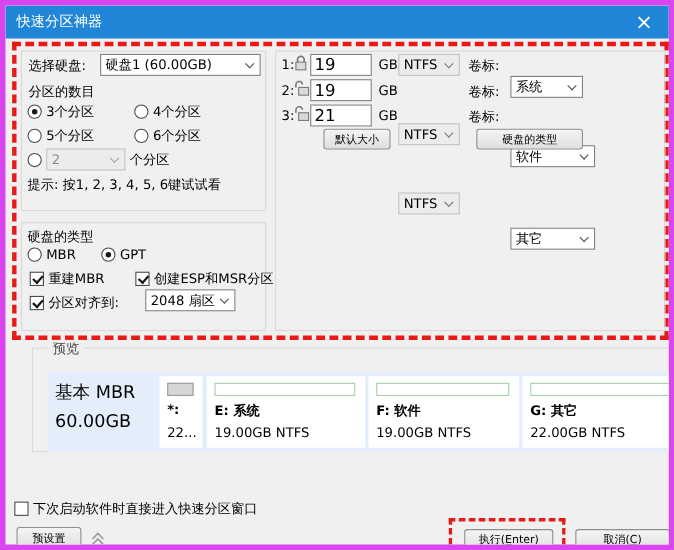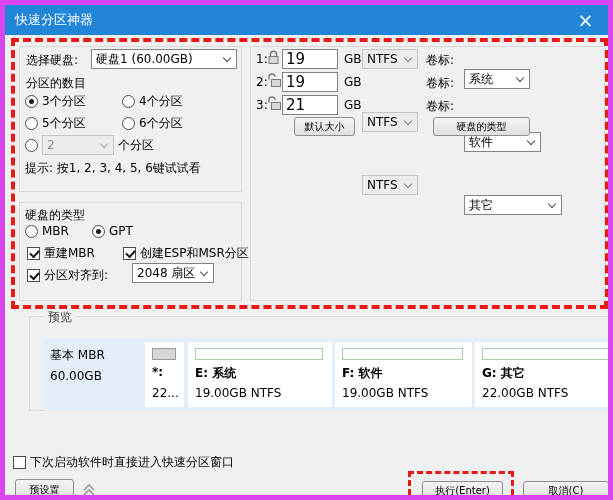--- a/index.html
+++ b/index.html
@@ -60,21 +60,21 @@
 
   
   .size-input { position:absolute; width:56px; height:20px; border:1px solid #828282; font-size:15px;
                 padding:1px 3px; font-family:inherit; background:#fff; }
   .locksvg { display:inline-block; }
 
   
   .pvrow { position:absolute; left:14px; top:21px; width:578px; height:73px; background:#e4eefa; }
   .diskinfo { position:absolute; left:6px; top:4px; width:95px; }
   .diskinfo .l1 { display:flex; align-items:center; gap:5px; font-weight:bold; }
-  .diskinfo .l2, .diskinfo .l3 { margin-top:5px; font-size:12px; }
+  .diskinfo .l2, .diskinfo .l3 { margin-top:5px; font-size:16px; }
   .card { position:absolute; top:4px; height:65px; background:#fff; }
   .chip { position:absolute; left:7px; top:6px; height:12px; }
   .chip.ntfs { border:1px solid #a7cfa7; background:#fff; right:9px; }
   .chip.esp  { border:1px solid #9a9a9a; background:#d6d6d6; width:24px; }
   .cname { position:absolute; left:7px; top:23px; font-weight:bold; font-size:12px; white-space:nowrap; }
   .csize { position:absolute; left:7px; top:44px; font-size:12px; white-space:nowrap; }
 </style>
 </head>
 <body>
 
@@ -195,21 +195,21 @@
             <path d="M2 6.5V4.2a3 3 0 0 1 6-.4" fill="none" stroke="#7b7b7b" stroke-width="1.5"></path>
             <rect x="4.5" y="6.5" width="9" height="7" fill="#d9d9d9" stroke="#7b7b7b"></rect>
           </svg></span>
       <input class="size-input" style="left: 31px; top: 48px;" value="21">
       <span class="abs lbl" style="left:93px;top:51px">GB</span>
       <div class="combo soft abs" style="left:111px;top:48px;width:56px">
         <span class="cval">NTFS</span>
         <i class="arr"></i>
       </div>
       <span class="abs lbl" style="left:175px;top:51px">卷标:</span>
-      <div class="combo abs" style="left:213px;top:48px;width:98px">
+      <div class="combo abs" style="left:213px;top:60px;width:77px">
         <span class="cval">其它</span>
         <i class="arr"></i>
       </div>
     </div>
 
     <div class="btn abs" style="left:43px;top:70px;width:61px;height:19px">
       <span>默认大小</span>
     </div>
     <div class="btn abs" style="left:182px;top:70px;width:97px;height:19px">
       <span>硬盘的类型</span>

